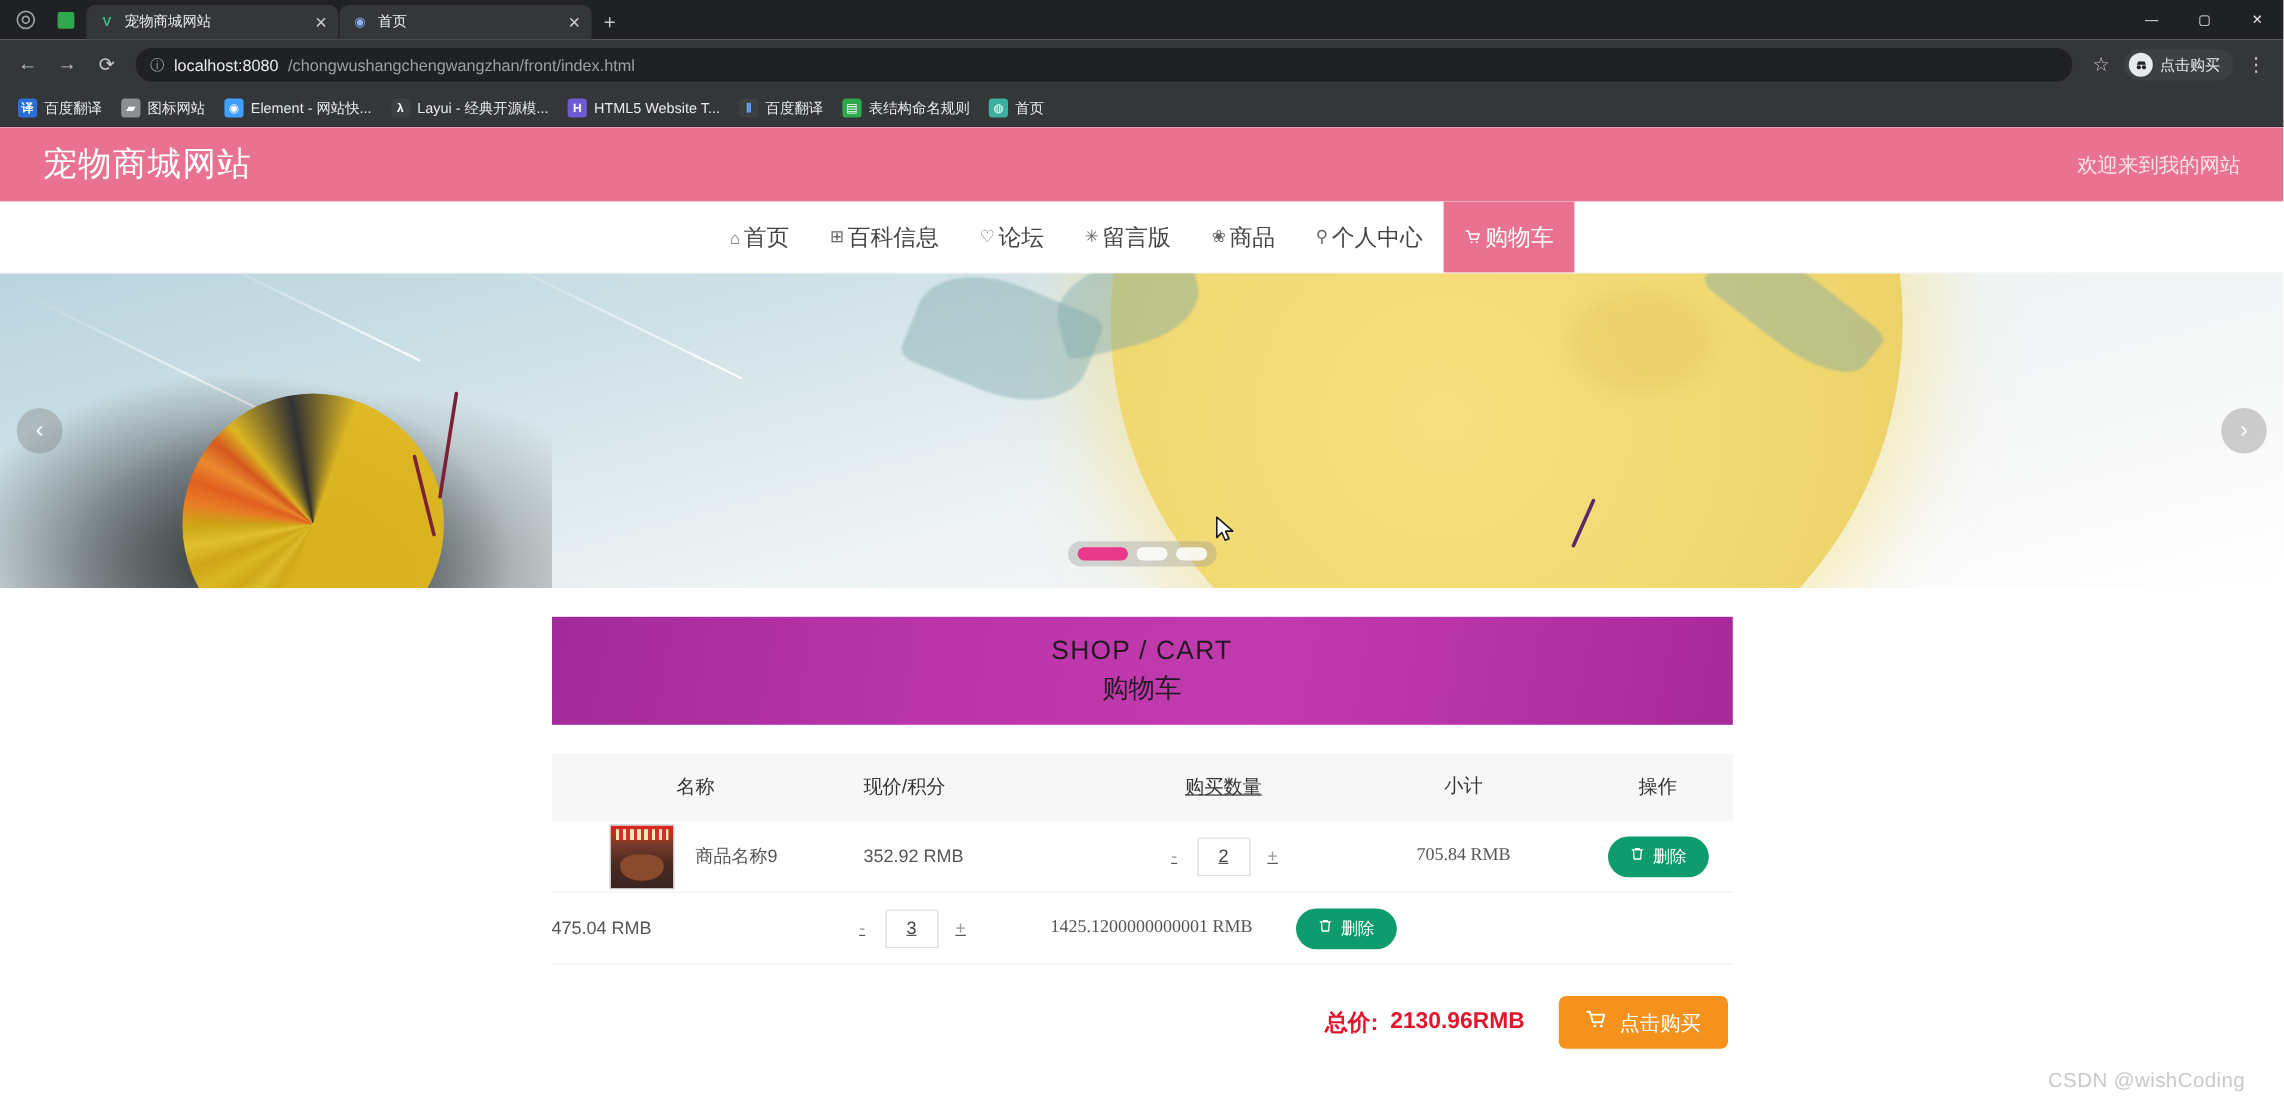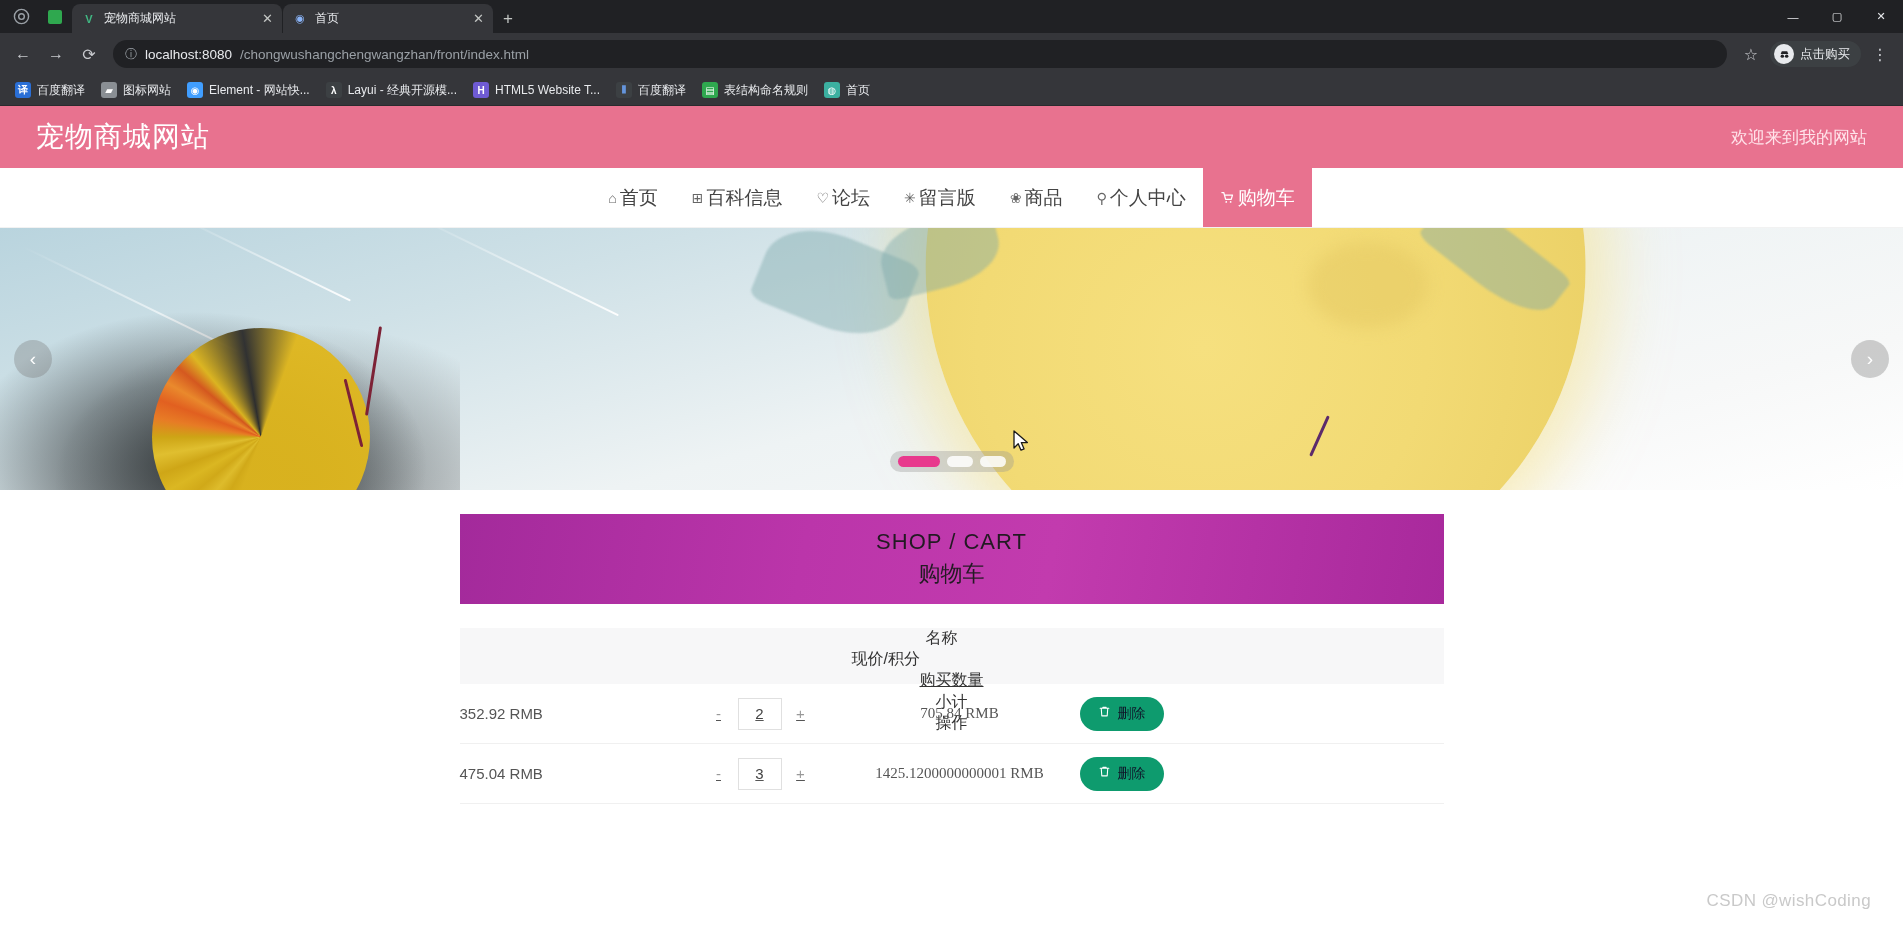--- a/index.html
+++ b/index.html
@@ -204,21 +204,21 @@
     background: linear-gradient(100deg,#a32a9b 0%,#bb35aa 35%,#c23bae 60%,#a8299c 100%);
     display: flex; flex-direction: column; align-items: center;
     justify-content: center; gap: 4px;
   }
   .cart-banner .en { color: #221a22; font-size: 22px; letter-spacing: 1px; }
   .cart-banner .cn { color: #231a23; font-size: 22px; }
 
   .cart-table { width: 984px; margin-top: 24px; }
   .cart-thead {
     display: flex; height: 56px; align-items: center;
-    background: #f7f7f8; color: #333; font-size: 16px; flex-direction: column;
+    background: #f7f7f8; color: #333; font-size: 16px;
   }
   .cart-row {
     display: flex; align-items: center; min-height: 60px;
     border-bottom: 1px solid #f0f0f0; font-size: 15px; color: #555;
   }
   .c-name { width: 260px; display:flex; align-items:center; gap: 18px; padding-left: 48px;}
   .c-price { width: 200px; text-align: left; }
   .c-qty   { width: 200px; display: flex; align-items: center; justify-content: center; gap: 12px; text-decoration: underline; }
   .c-sub   { width: 200px; text-align: center; line-height: 1.35; font-family: Liberation Serif, serif; }
   .c-act   { width: 124px; display: flex; justify-content: center; }
@@ -251,21 +251,21 @@
   }
 
   .qty-box {
     width: 44px; height: 32px; border: 1px solid #e0e0e0; background: #fff;
     display: flex; align-items: center; justify-content: center;
     font-size: 15px; color: #444;
   }
   .qty-btn { color: #999; font-size: 15px; width: 14px; text-align: center; }
 
   .del-btn {
-    background: #0e9b6e; color: #0f172a; border: none; border-radius: 18px;
+    background: #0e9b6e; color: #ffffff; border: none; border-radius: 18px;
     height: 34px; padding: 0 18px; font-size: 14px;
     display: flex; align-items: center; gap: 7px;
     font-family: Liberation Mono, monospace;
   }
 
   .cart-footer {
     width: 984px; margin-top: 26px;
     display: flex; align-items: center; justify-content: flex-end; gap: 28px;
     padding-right: 4px;
   }
@@ -457,20 +457,24 @@
       <div class="cart-table">
         <div class="cart-thead">
           <div class="c-name">名称</div>
           <div class="c-price">现价/积分</div>
           <div class="c-qty">购买数量</div>
           <div class="c-sub">小计</div>
           <div class="c-act">操作</div>
         </div>
 
         <div class="cart-row">
+          <div class="c-name">
+            <span class="thumb t1"></span>
+            <span>商品名称9</span>
+          </div>
           <div class="c-price">352.92 RMB</div>
           <div class="c-qty">
             <span class="qty-btn">-</span>
             <span class="qty-box">2</span>
             <span class="qty-btn">+</span>
           </div>
           <div class="c-sub">705.84 RMB</div>
           <div class="c-act">
             <button class="del-btn">
               <span>
@@ -497,20 +501,34 @@
                 <svg width="13" height="13" viewBox="0 0 24 24">
                   <path d="M4 6h16M9 6V4h6v2M6 6l1 14h10l1-14" fill="none" stroke="#fff" stroke-width="2" stroke-linecap="round" stroke-linejoin="round"></path>
                 </svg>
               </span>
               <span>删除</span>
             </button>
           </div>
         </div>
       </div>
 
+      <div class="cart-footer">
+        <span class="total-label">总价:</span>
+        <span class="total-value" style="margin-left:-18px">2130.96RMB</span>
+        <button class="buy-btn">
+          <span>
+            <svg width="19" height="19" viewBox="0 0 24 24">
+              <path d="M2 4h3l3 11h10l2-8H7" fill="none" stroke="#fff" stroke-width="2" stroke-linecap="round" stroke-linejoin="round"></path>
+              <circle cx="10" cy="19" r="1.5" fill="#fff"></circle>
+              <circle cx="17" cy="19" r="1.5" fill="#fff"></circle>
+            </svg>
+          </span>
+          <span>点击购买</span>
+        </button>
+      </div>
     </div>
 
     <div class="watermark">CSDN @wishCoding</div>
   </div>
 
   <div class="cursor-arrow">
     <svg width="17" height="24" viewBox="0 0 17 24">
       <path d="M1 1l0 17 4.2-4.2 2.8 6.4 3.1-1.3-2.8-6.3 6.1 0z" fill="#ffffff" stroke="#1a1a1a" stroke-width="1.3" stroke-linejoin="round"></path>
     </svg>
   </div>

